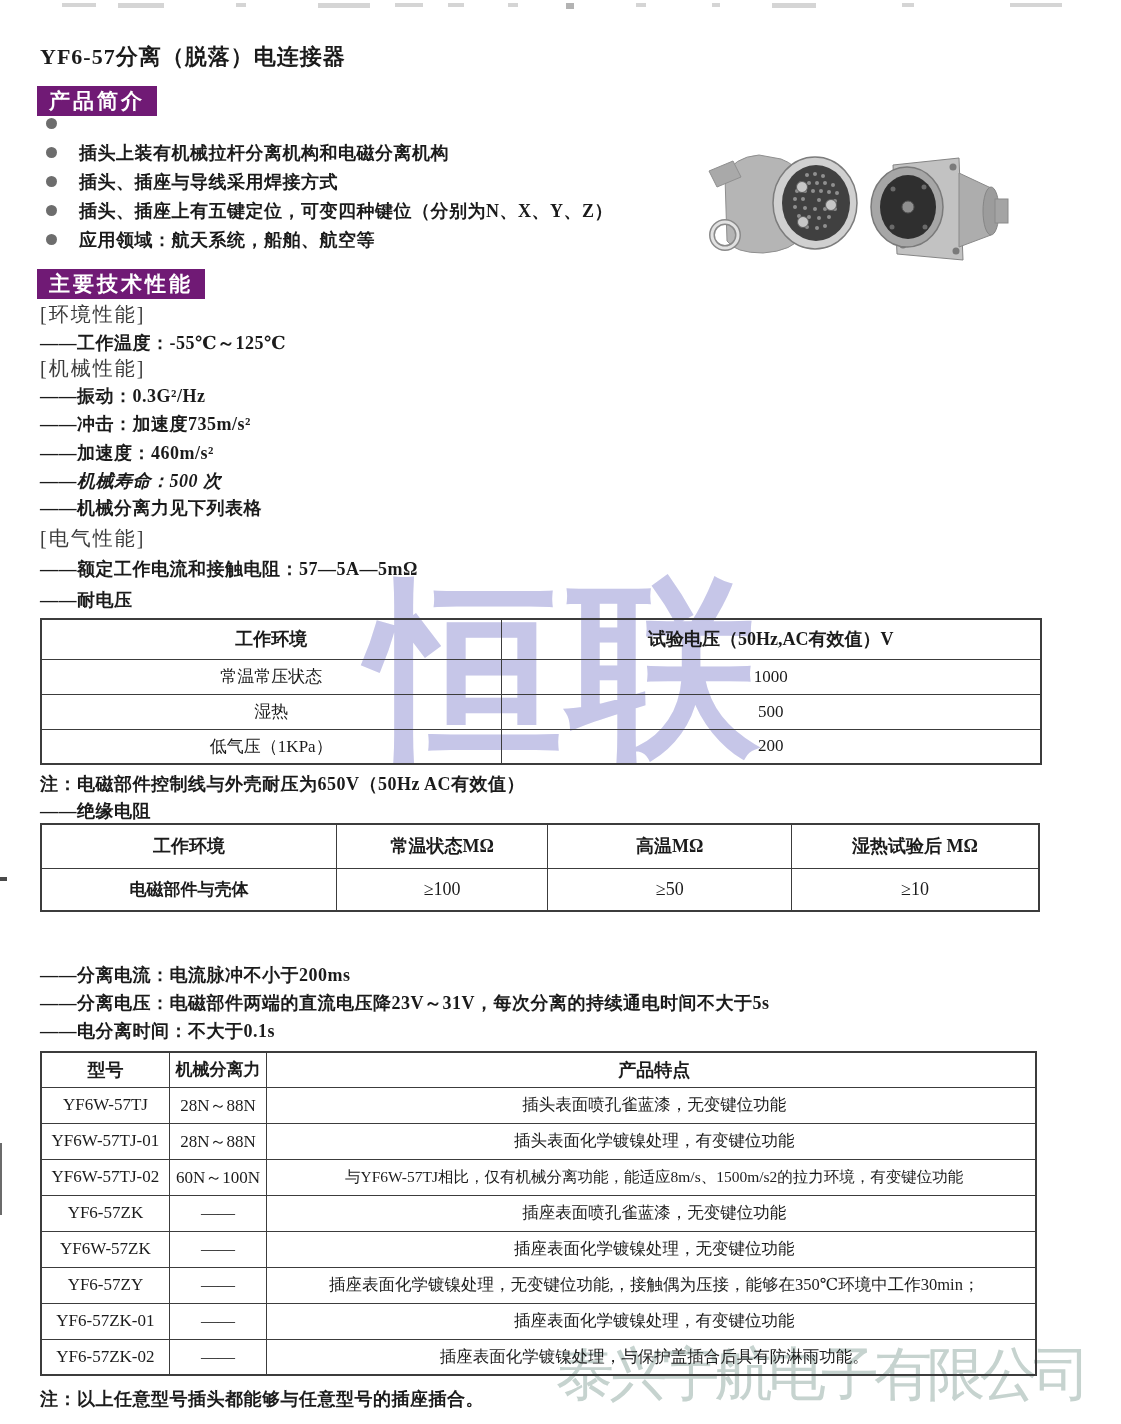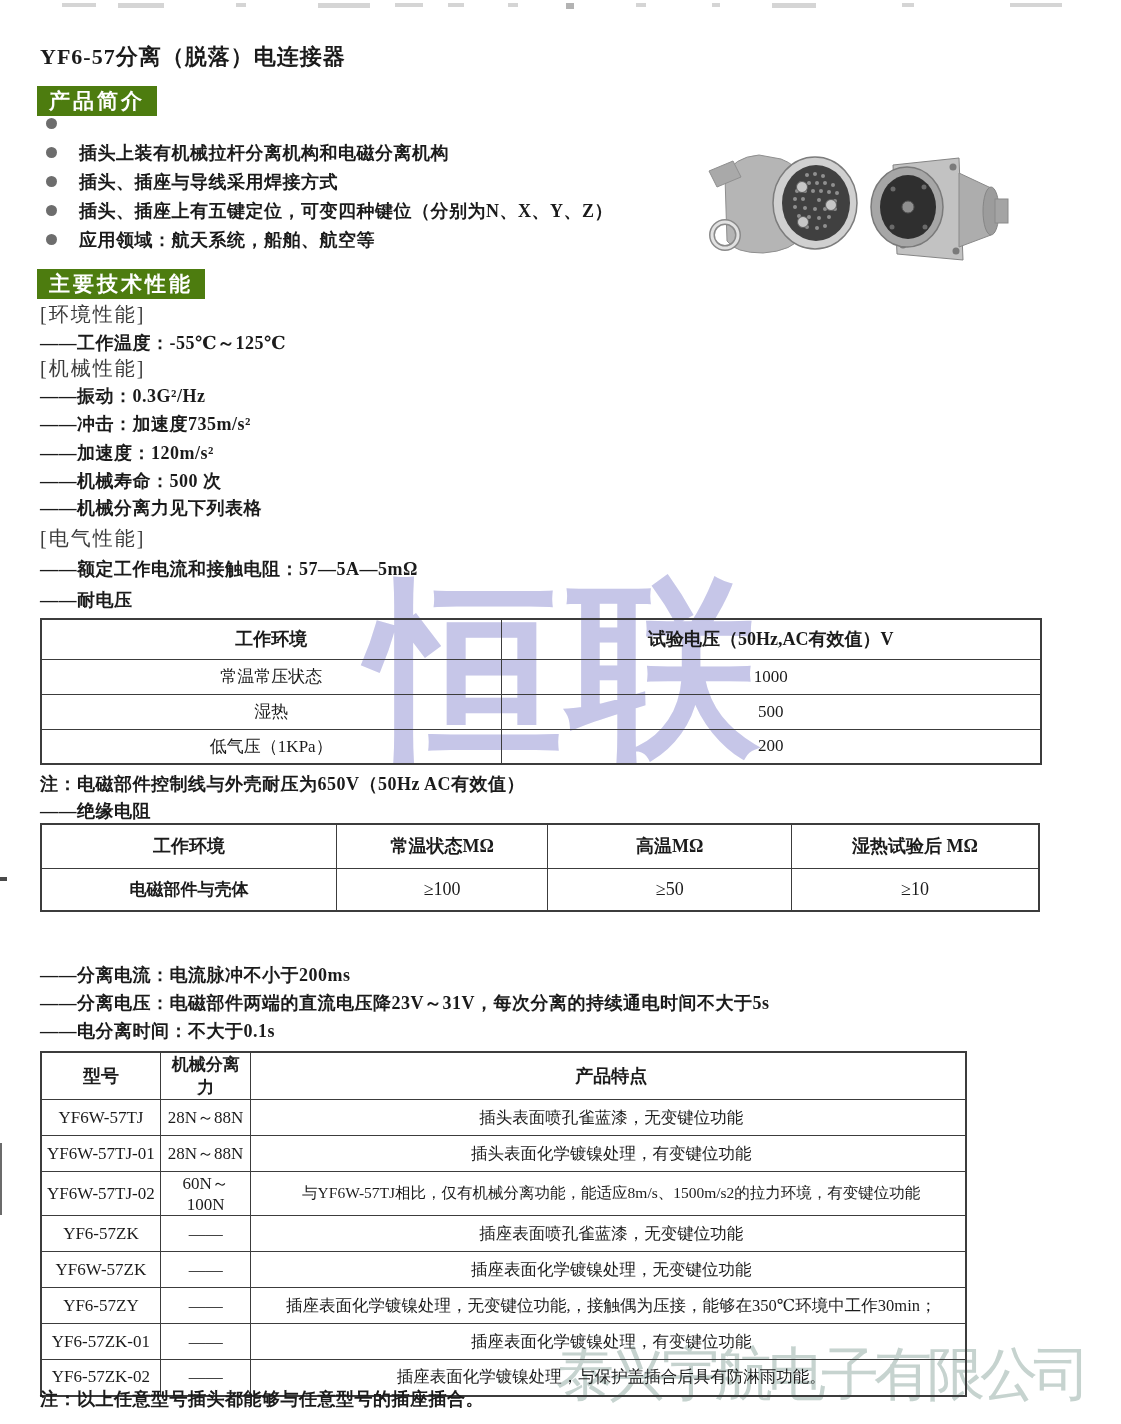--- a/index.html
+++ b/index.html
@@ -6,21 +6,21 @@
   body{
     width:1121px;height:1424px;position:relative;background:#ffffff;
     font-family:"Liberation Serif","DejaVu Serif",serif;color:#1b1b1b;overflow:hidden;
   }
   
   .crop-frag{position:absolute;top:3px;height:4px;background:#c7c7c7;opacity:.75;z-index:2;}
   
   .title{position:absolute;left:40px;top:27px;font-size:22px;font-weight:bold;letter-spacing:1px;z-index:2;}
   
   .section-bar{
-    position:absolute;background:#4d7c0f;color:#ffffff;z-index:2;
+    position:absolute;background:#701a75;color:#ffffff;z-index:2;
     font-family:"Liberation Sans","DejaVu Sans",sans-serif;font-weight:bold;
     font-size:21px;line-height:30px;height:30px;padding:0 12px;letter-spacing:3px;
   }
   
   .bullets{position:absolute;left:42px;top:112px;z-index:2;}
   .bullet-row{height:29px;display:flex;align-items:flex-start;}
   .dot{width:11px;height:11px;border-radius:50%;background:#6d6d6d;margin:6px 22px 0 4px;flex:0 0 11px;}
   .bullet-text{font-size:18px;font-weight:bold;letter-spacing:.5px;white-space:nowrap;}
   
   .group-label{position:absolute;left:40px;font-size:20px;color:#3c3c3c;letter-spacing:2px;z-index:2;white-space:nowrap;}
@@ -33,21 +33,21 @@
   th{font-weight:bold;font-size:18px;}
   td{font-size:17px;}
   #voltage-table{left:40px;top:618px;width:1002px;}
   #voltage-table tr{height:35px;}
   #voltage-table tr.hdr{height:40px;}
   #insulation-table{left:40px;top:823px;width:1000px;}
   #insulation-table tr{height:43px;}
   #insulation-table tr.hdr{height:44px;}
   #insulation-table td{font-size:17px;font-weight:bold;}
   #insulation-table td.val{font-weight:normal;font-size:18px;}
-  #models-table{left:40px;top:1051px;width:927px;}
+  #models-table{left:40px;top:1051px;width:997px;}
   #models-table tr{height:36px;}
   #models-table tr.hdr{height:35px;}
   #models-table th.feat, #models-table td.feat{text-align:center;padding-left:10px;white-space:nowrap;font-size:16.5px;}
   #models-table td.model{font-size:17px;margin-left:36px;}
   
   .wm-center{
     position:absolute;left:370px;top:575px;z-index:1;color:#c6c6e8;
     font-size:192px;font-weight:bold;letter-spacing:6px;line-height:1;white-space:nowrap;
   }
   .wm-bottom{
@@ -175,22 +175,22 @@
   </g>
 </svg>
 
 <div class="section-bar" style="left:37px;top:269px;">主要技术性能</div>
 
 <div class="group-label" style="top:301px;">[环境性能]</div>
 <div class="spec-line" style="top:331px;">——工作温度：-55℃～125℃</div>
 <div class="group-label" style="top:355px;">[机械性能]</div>
 <div class="spec-line" style="top:384px;">——振动：0.3G²/Hz</div>
 <div class="spec-line" style="top:412px;">——冲击：加速度735m/s²</div>
-<div class="spec-line" style="top:441px;">——加速度：120m/s²</div>
-<div class="spec-line" style="top:469px;">——机械寿命：500 次</div>
+<div class="spec-line" style="top:441px;">——加速度：460m/s²</div>
+<div class="spec-line" style="top:469px;font-style:italic;">——机械寿命：500 次</div>
 <div class="spec-line" style="top:496px;">——机械分离力见下列表格</div>
 <div class="group-label" style="top:525px;">[电气性能]</div>
 <div class="spec-line" style="top:557px;">——额定工作电流和接触电阻：57—5A—5mΩ</div>
 <div class="spec-line" style="top:588px;">——耐电压</div>
 
 <table id="voltage-table">
   <colgroup>
       <col style="width:46%">
       <col style="width:54%">
     </colgroup>

